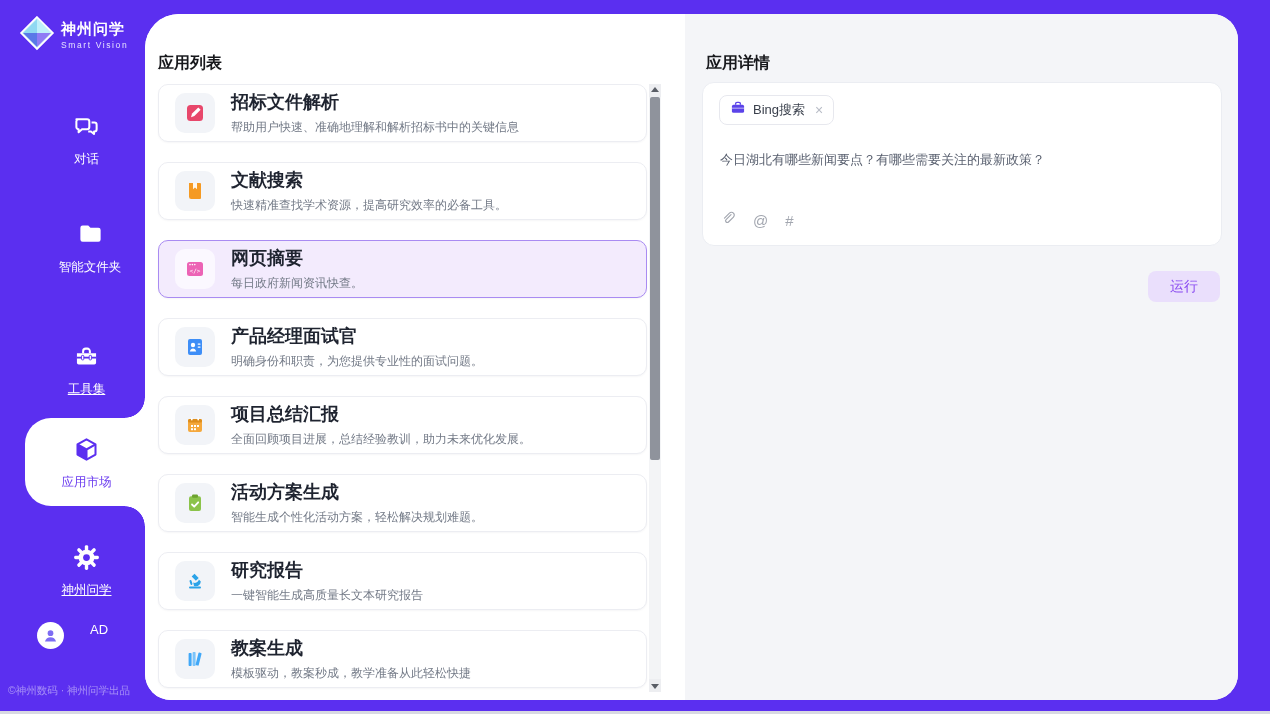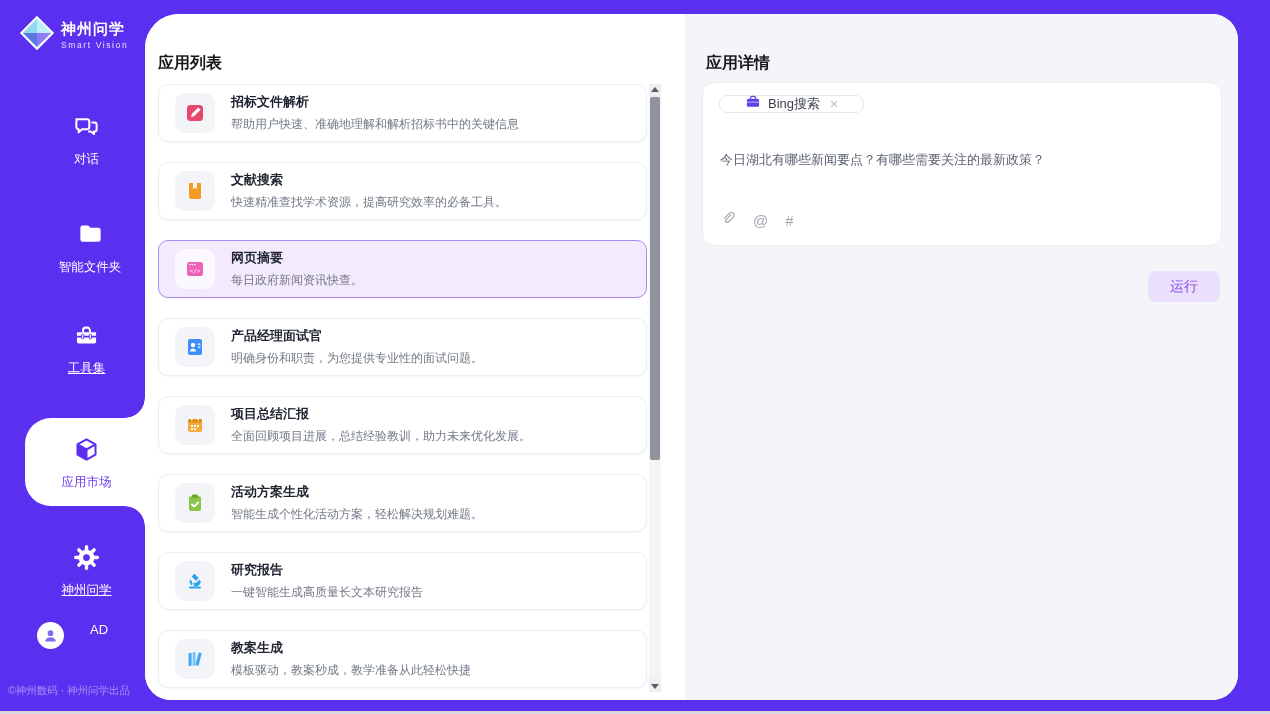--- a/index.html
+++ b/index.html
@@ -29,39 +29,39 @@
     height: 58px; border: 1px solid #ECEDF2; border-radius: 10px; background: #fff;
     margin-bottom: 20px; display: flex; align-items: center; padding-left: 16px;
     box-shadow: 0 1px 2px rgba(25,25,60,.04); cursor: pointer;
   }
   .card.selected { background: #F3EBFD; border-color: #A98BF2; }
   .app-icon {
     width: 40px; height: 40px; border-radius: 10px; background: #F2F4F8;
     display: flex; align-items: center; justify-content: center; margin-right: 16px; flex: none;
   }
   .card.selected .app-icon { background: #FBF8FF; }
-  .app-name { font-size: 13px; font-weight: bold; color: #1F2430; margin-bottom: 5px; }
+  .app-name { font-size: 18px; font-weight: bold; color: #1F2430; margin-bottom: 5px; }
   .app-desc { font-size: 12px; color: #737A87; }
 
   
   .scrollbar { position: absolute; left: 504px; top: 70px; width: 12px; height: 608px; background: #F3F4F6; }
   .sb-btn { position: absolute; left: 0; width: 12px; height: 13px; background: #EDEEF1; cursor: pointer; }
   .sb-up { top: 0; } .sb-down { bottom: 0; }
   .sb-up::after, .sb-down::after { content: ""; position: absolute; left: 2px; }
   .sb-up::after   { top: 3px; border: 4px solid transparent; border-bottom: 5px solid #5A5E66; border-top: none; }
   .sb-down::after { top: 5px; border: 4px solid transparent; border-top: 5px solid #5A5E66; border-bottom: none; }
   .sb-thumb { position: absolute; left: 1px; top: 13px; width: 10px; height: 363px; background: #8F939C; border-radius: 2px; cursor: grab; }
 
   
   .detail-card {
     position: absolute; left: 17px; top: 68px; width: 520px; height: 164px;
     background: #fff; border: 1px solid #EBEDF2; border-radius: 12px;
   }
   .tool-tag {
-    position: absolute; left: 16px; top: 12px; height: 18px; padding: 0 25px;
+    position: absolute; left: 16px; top: 12px; height: 30px; padding: 0 10px;
     border: 1px solid #E7E8EE; border-radius: 8px; background: #fff;
     display: flex; align-items: center; gap: 7px;
   }
   .tool-tag-label { font-size: 13px; color: #3A404C; }
   .tag-close { font-size: 14px; color: #B8BCC6; margin-left: 3px; cursor: pointer; line-height: 1; }
   .query { position: absolute; left: 17px; top: 68px; width: 482px; font-size: 13px; color: #5A6170; cursor: text; }
   .attach-row { position: absolute; left: 17px; bottom: 14px; display: flex; align-items: center; gap: 17px; color: #A3A7B0; }
   .glyph-ic { font-size: 15px; cursor: pointer; }
   .run-btn {
     position: absolute; right: 18px; top: 257px; width: 72px; height: 31px;
@@ -74,21 +74,21 @@
   .logo-text { display: flex; flex-direction: column; }
   .logo-name { font-size: 15px; font-weight: bold; color: #fff; letter-spacing: 1px; }
   .logo-sub  { font-size: 8.5px; color: #E6E1FF; letter-spacing: 1.6px; margin-top: 1px; }
 
   .nav-item { position: absolute; left: 0; width: 173px; display: flex; flex-direction: column; align-items: center; gap: 7px; cursor: pointer; z-index: 2; }
   .nav-label { font-size: 12.5px; color: #fff; }
   .nav-item.underlined .nav-label { text-decoration: underline; }
   .nav-item.active .nav-label { color: #6D3FF0; }
   .nav-chat    { top: 113px; }
   .nav-folder  { top: 221px; padding-left: 7px; }
-  .nav-tools   { top: 322px; }
+  .nav-tools   { top: 343px; }
   .nav-market  { top: 436px; }
   .nav-settings{ top: 544px; }
 
   .bump { position: absolute; left: 25px; top: 418px; width: 120px; height: 88px; background: #fff; border-radius: 26px 0 0 26px; z-index: 1; }
   .bump::before { content: ""; position: absolute; right: 0; top: -20px; width: 20px; height: 20px;
     background: radial-gradient(circle 20px at 0 0, #5B2FF0 0 19.4px, #fff 20px); }
   .bump::after  { content: ""; position: absolute; right: 0; bottom: -20px; width: 20px; height: 20px;
     background: radial-gradient(circle 20px at 0 100%, #5B2FF0 0 19.4px, #fff 20px); }
 
   .user-row { position: absolute; left: 0; top: 622px; width: 145px; display: flex; justify-content: center; gap: 26px; cursor: pointer; }

